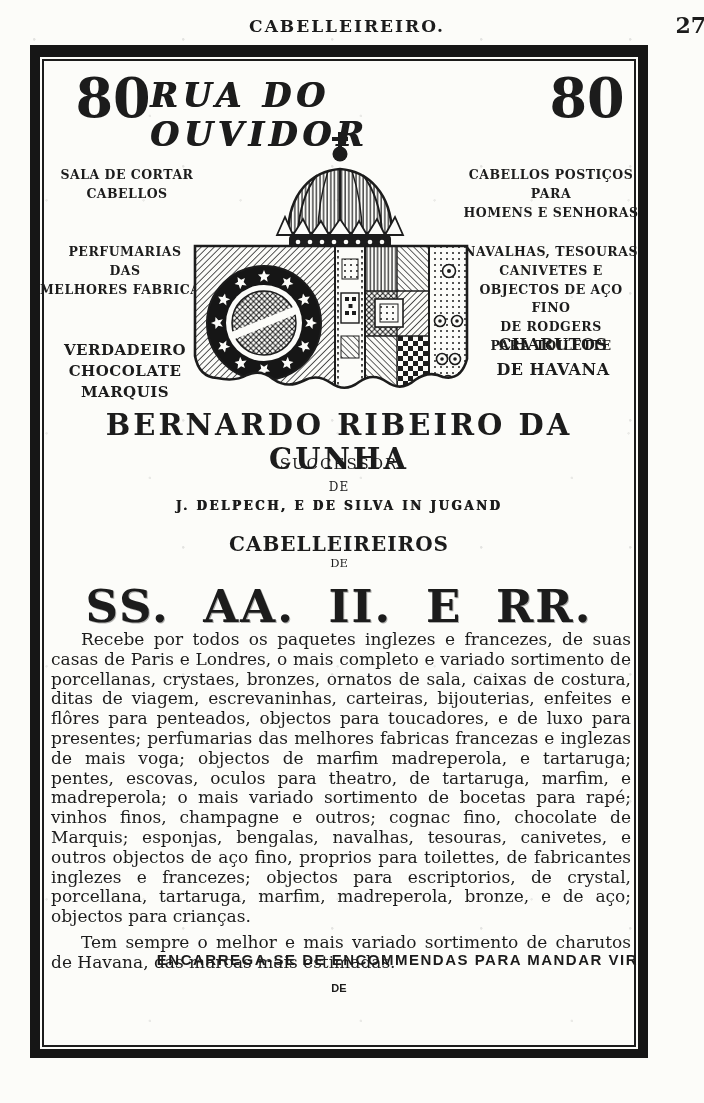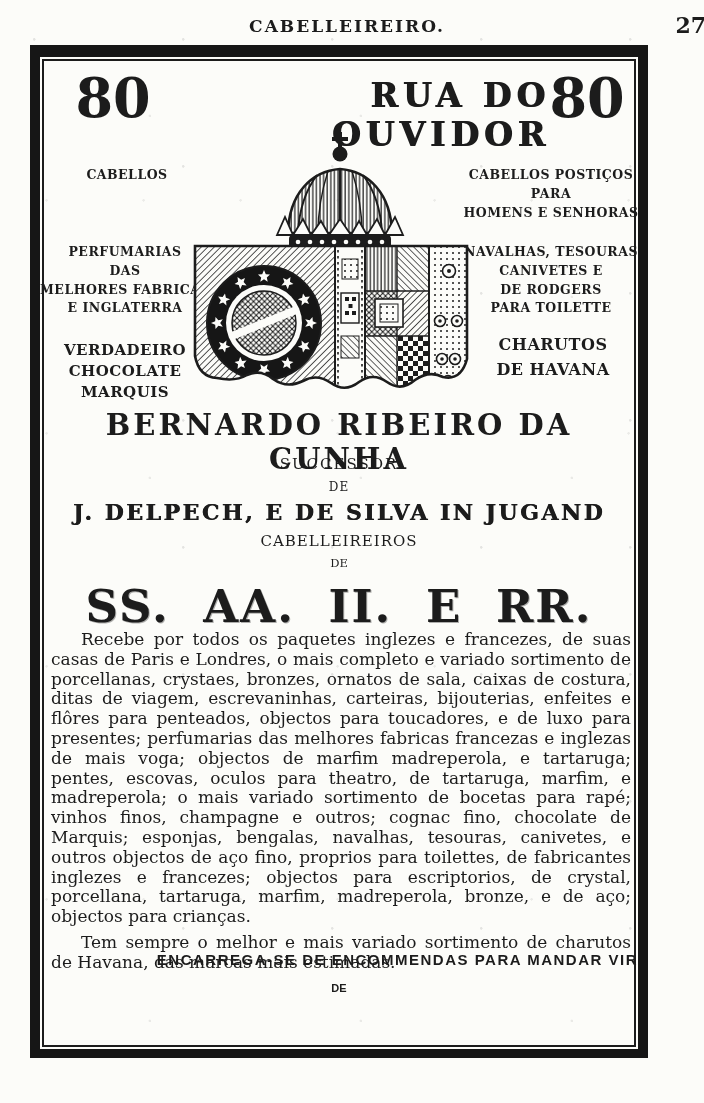--- a/index.html
+++ b/index.html
@@ -19,38 +19,38 @@
   .abs{position:absolute;}
   
   .running-title{left:0;right:56px;top:16px;text-align:center;font-size:17px;font-weight:bold;letter-spacing:2px;}
   .page-number{right:44px;top:12px;font-size:22px;font-weight:bold;}
   
   .ad-frame{left:30px;top:45px;width:618px;height:1013px;border:10px solid #161616;border-top-width:12px;border-bottom-width:9px;box-sizing:border-box;}
   .ad-frame-inner{position:absolute;left:2px;top:2px;right:2px;bottom:2px;border:2px solid #1c1c1c;}
   
   .num-left{left:58px;top:66px;width:110px;text-align:center;font-size:54px;font-weight:bold;}
   .num-right{left:532px;top:66px;width:110px;text-align:center;font-size:54px;font-weight:bold;}
-  .street{left:150px;top:76px;width:400px;text-align:right;font-size:33px;font-weight:bold;letter-spacing:5px;text-shadow:1px 0 0 #1c1c1c;}
+  .street{left:150px;top:76px;width:400px;text-align:left;font-size:33px;font-weight:bold;letter-spacing:5px;text-shadow:1px 0 0 #1c1c1c;font-style:italic;}
   
   .side-block{text-align:center;font-weight:bold;line-height:1.5;letter-spacing:.5px;}
   .lb1{left:44px;top:166px;width:166px;font-size:12.5px;}
   .lb2{left:36px;top:243px;width:178px;font-size:12.5px;}
   .lb3{left:36px;top:340px;width:178px;font-size:15px;line-height:1.4;}
   .rb1{left:460px;top:166px;width:182px;font-size:12.5px;}
   .rb2{left:458px;top:243px;width:186px;font-size:12.5px;}
   .rb3{left:470px;top:333px;width:166px;font-size:16px;line-height:1.55;}
   .side-block .ln{display:block;}
   
   .emblem{left:193px;top:131px;width:276px;height:277px;}
   
   .owner{left:40px;top:408px;width:598px;text-align:center;font-size:29px;font-weight:bold;letter-spacing:3px;}
   .successor{left:40px;top:455px;width:598px;text-align:center;font-size:15px;letter-spacing:2px;}
   .de1{left:40px;top:480px;width:598px;text-align:center;font-size:12px;letter-spacing:1px;}
-  .predecessors{left:40px;top:499px;width:598px;text-align:center;font-size:22px;font-weight:bold;letter-spacing:2.5px;text-shadow:.6px 0 0 #1c1c1c;}
-  .profession{left:40px;top:532px;width:598px;text-align:center;font-size:15px;font-weight:normal;letter-spacing:1px;}
+  .predecessors{left:40px;top:499px;width:598px;text-align:center;font-size:12px;font-weight:bold;letter-spacing:2.5px;text-shadow:.6px 0 0 #1c1c1c;}
+  .profession{left:40px;top:532px;width:598px;text-align:center;font-size:20px;font-weight:bold;letter-spacing:1px;}
   .de2{left:40px;top:556px;width:598px;text-align:center;font-size:11.5px;}
   .royal{left:40px;top:580px;width:598px;text-align:center;font-size:45px;font-weight:bold;word-spacing:16px;letter-spacing:2px;text-shadow:1px 1px 0 rgba(28,28,28,.35);}
   
   .body-copy{left:45px;top:624px;width:592px;font-size:17px;line-height:1.165;text-align:justify;}
   .body-copy p{margin:6px;text-indent:30px;}
   
   .foot1{left:40px;top:951px;width:598px;text-align:right;font-family:"Liberation Sans", sans-serif;font-size:15px;font-weight:bold;letter-spacing:1.5px;}
   .foot-de{left:40px;top:982px;width:598px;text-align:center;font-family:"Liberation Sans", sans-serif;font-size:11px;font-weight:bold;}
   .foot2{left:40px;top:997px;width:598px;text-align:center;font-size:25px;font-weight:bold;letter-spacing:6px;}
 </style>
@@ -64,40 +64,41 @@
 
   <div class="abs ad-frame">
     <div class="ad-frame-inner"></div>
   </div>
 
   <div class="abs num-left">80</div>
   <div class="abs street">RUA DO OUVIDOR</div>
   <div class="abs num-right">80</div>
 
   <div class="abs side-block lb1">
+    <span class="ln">SALA DE CORTAR</span>
     <span class="ln">CABELLOS</span>
   </div>
   <div class="abs side-block lb2">
     <span class="ln">PERFUMARIAS</span>
     <span class="ln">DAS</span>
     <span class="ln">MELHORES FABRICAS</span>
-    <span class="ln">E INGLATERRA</span>
   </div>
   <div class="abs side-block lb3">
     <span class="ln">VERDADEIRO</span>
     <span class="ln">CHOCOLATE MARQUIS</span>
   </div>
 
   <div class="abs side-block rb1">
     <span class="ln">CABELLOS POSTIÇOS PARA</span>
     <span class="ln">HOMENS E SENHORAS</span>
   </div>
   <div class="abs side-block rb2">
     <span class="ln">NAVALHAS, TESOURAS</span>
     <span class="ln">CANIVETES E</span>
+    <span class="ln">OBJECTOS DE AÇO FINO</span>
     <span class="ln">DE RODGERS</span>
     <span class="ln">PARA TOILETTE</span>
   </div>
   <div class="abs side-block rb3">
     <span class="ln">CHARUTOS</span>
     <span class="ln">DE HAVANA</span>
   </div>
 
   <svg class="abs emblem" viewBox="0 0 276 277" xmlns="http://www.w3.org/2000/svg">
     <defs>

